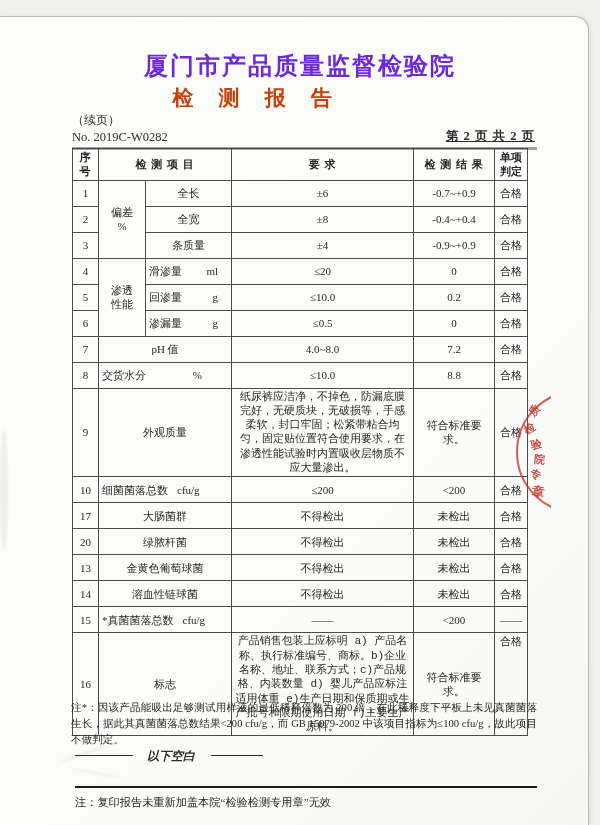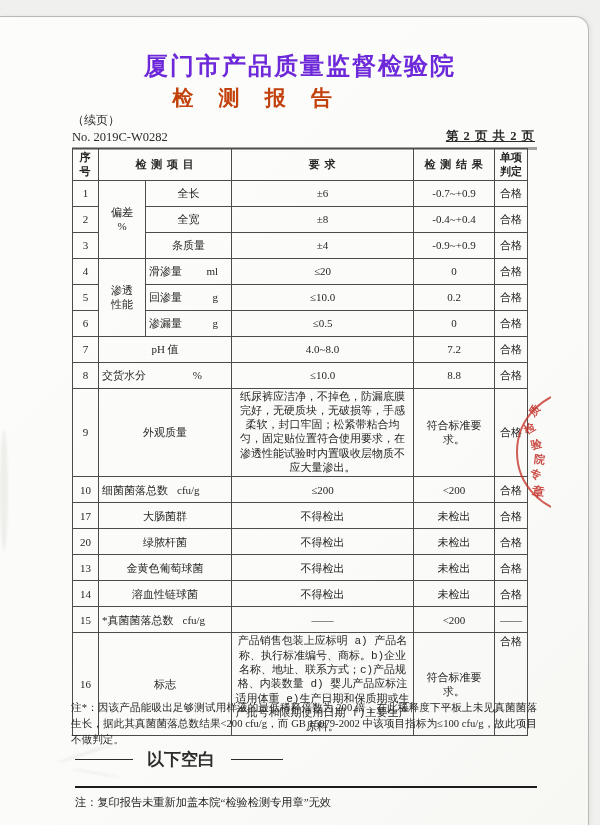--- a/index.html
+++ b/index.html
@@ -50,21 +50,21 @@
   .itemflex{display:flex;align-items:center;}
   .itemflex .uni{margin-left:auto;padding-right:10px;}
   .itemflex.midu .uni{padding-right:26px;}
   .itemflex.gapu{gap:9px;}
   .itemflex.gapu .uni{margin-left:0;padding-right:0;}
   td.v-top{vertical-align:top;padding-top:8px;}
   .fnote{
     position:absolute;left:71px;top:700px;width:466px;
     font-size:10.6px;line-height:1.5;text-align:justify;color:#262626;
   }
-  .blankline{position:absolute;left:75px;top:748px;width:400px;height:18px;font-size:17px;font-weight:bold;}
+  .blankline{position:absolute;left:75px;top:748px;width:400px;height:18px;font-size:12px;font-weight:bold;font-style:italic;}
   .blankline .dash{display:inline-block;border-top:1.6px solid #2b2b2b;width:58px;vertical-align:middle;margin:0 14px 3px 0;}
   .blankline .dash2{width:52px;margin:0 0 3px 16px;}
   .bottom-rule{position:absolute;left:75px;top:786px;width:462px;height:0;border-top:2.6px solid #1c1c1c;}
   .bottom-note{position:absolute;left:75px;top:795px;width:470px;font-size:11.2px;color:#262626;}
   .stamp-clip{position:absolute;left:505px;top:388px;width:46px;height:128px;overflow:hidden;pointer-events:none;}
   .stamp-ring{
     position:absolute;left:11px;top:2px;width:120px;height:120px;border-radius:50%;
     border:2.6px solid rgba(198,49,40,.78);
   }
   .stamp-ch{position:absolute;color:rgba(193,45,38,.85);font-size:11px;font-weight:bold;}

